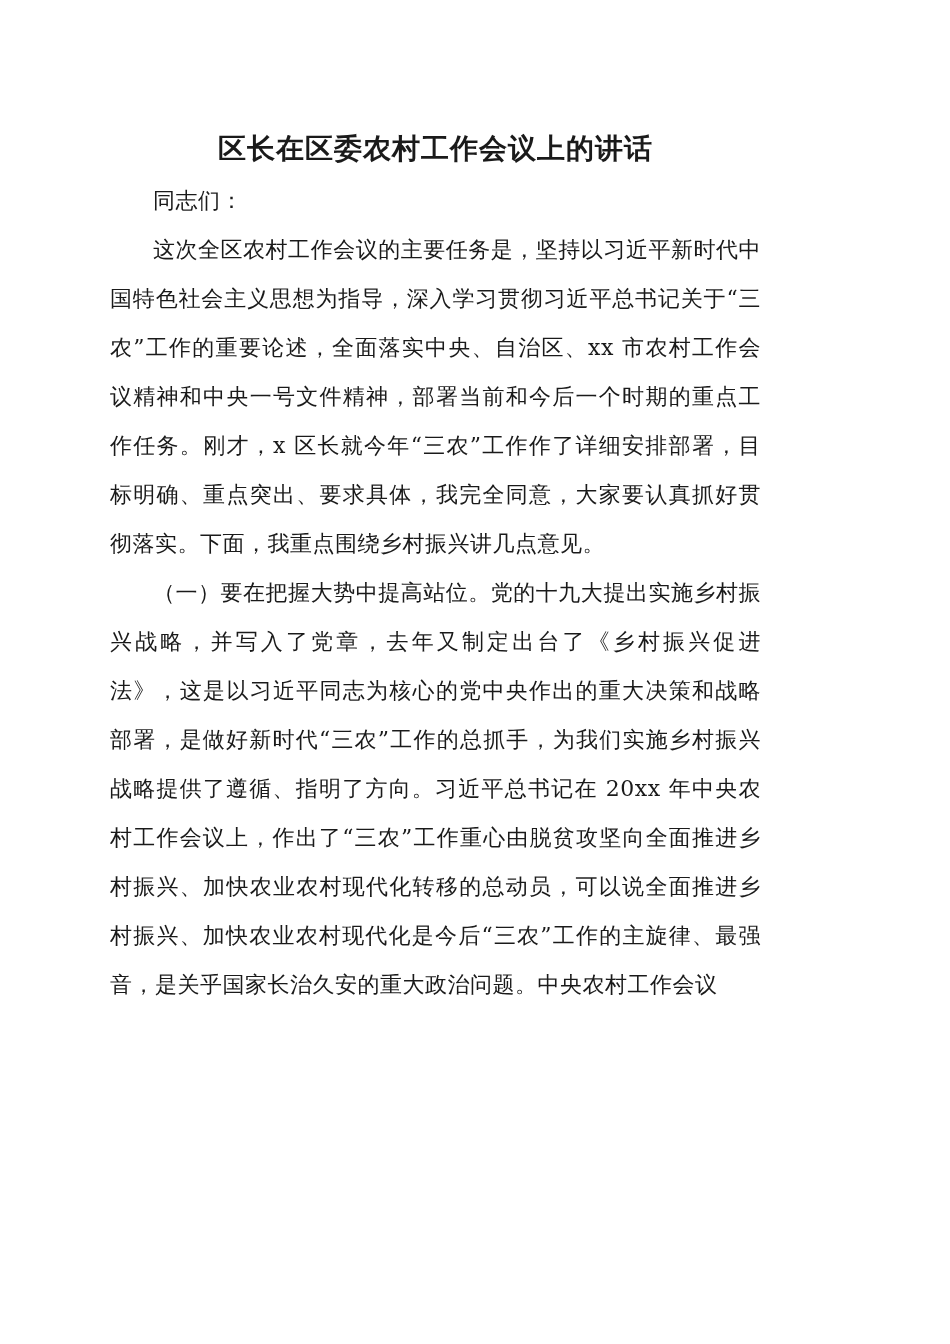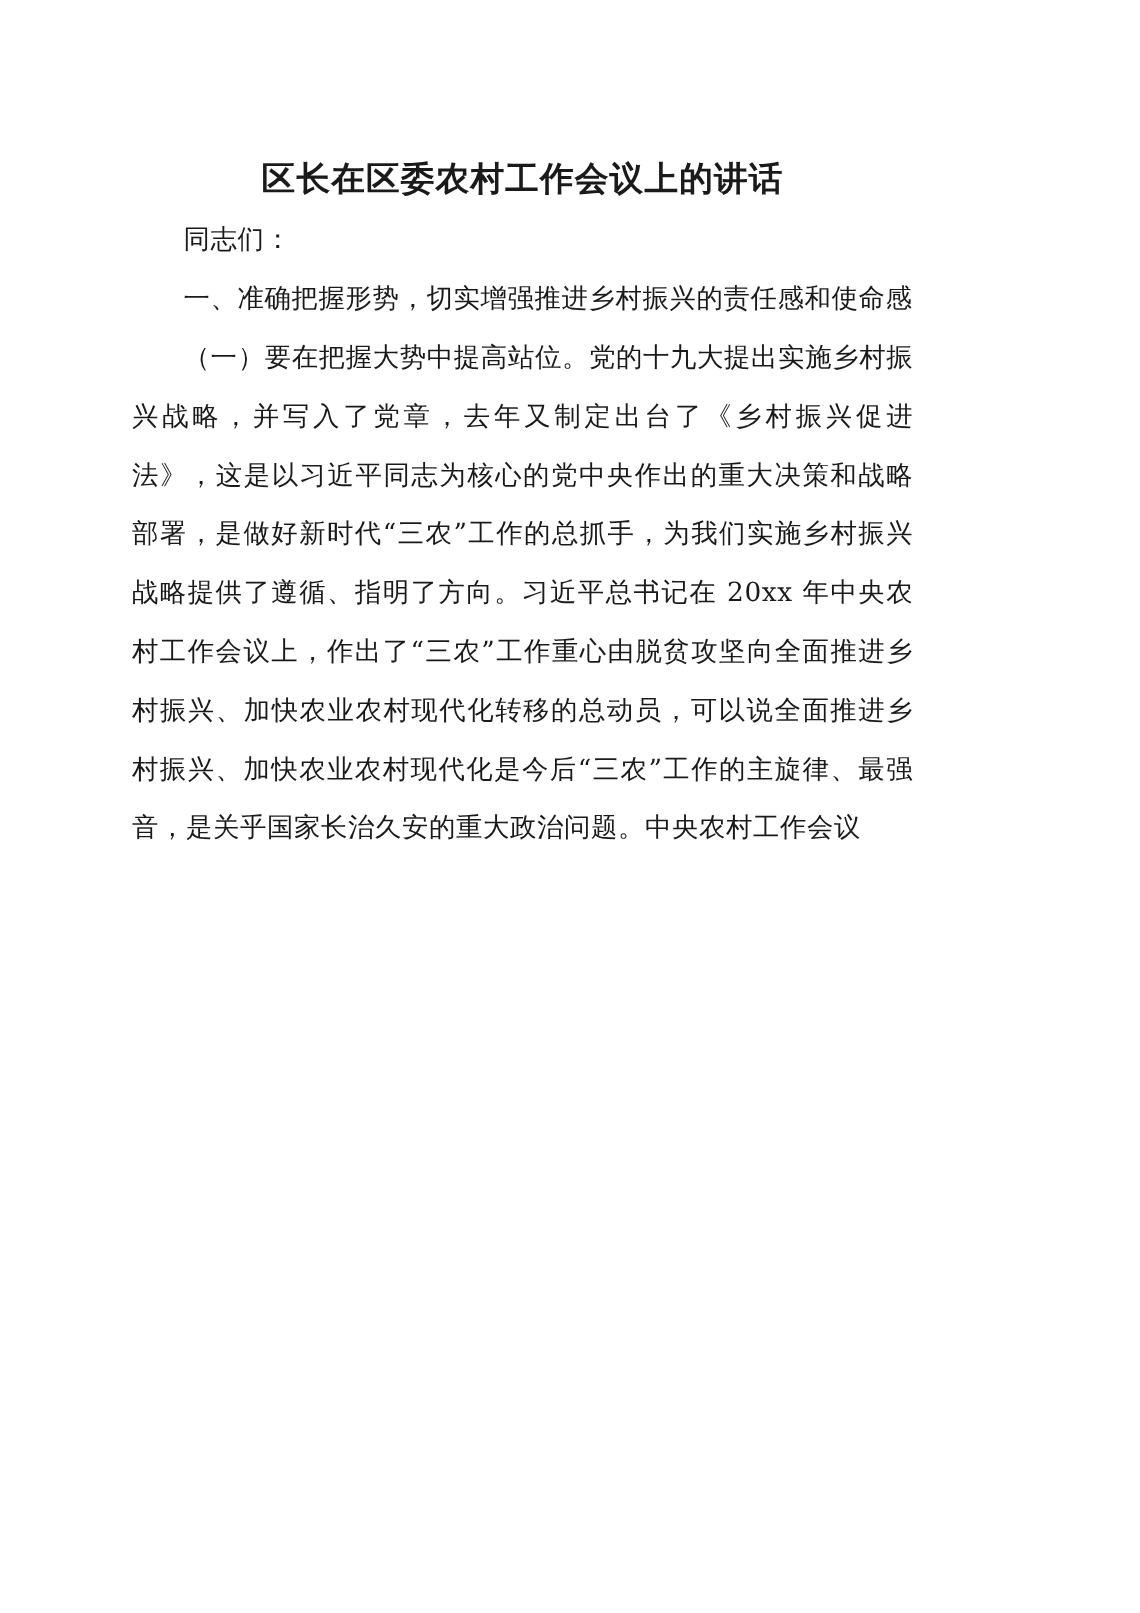--- a/index.html
+++ b/index.html
@@ -47,18 +47,18 @@
 </style>
 </head>
 <body>
 
 <div class="page">
   <h1 class="doc-title">区长在区委农村工作会议上的讲话</h1>
 
   <div class="doc-body">
     <p class="doc-p salutation">同志们：</p>
 
+    <p class="doc-p">这次全区农村工作会议的主要任务是，坚持以习近平新时代中国特色社会主义思想为指导，深入学习贯彻习近平总书记关于“三农”工作的重要论述，全面落实中央、自治区、xx 市农村工作会议精神和中央一号文件精神，部署当前和今后一个时期的重点工作任务。刚才，x 区长就今年“三农”工作作了详细安排部署，目标明确、重点突出、要求具体，我完全同意，大家要认真抓好贯彻落实。下面，我重点围绕乡村振兴讲几点意见。</p>
 
-    <p class="doc-p">一、准确把握形势，切实增强推进乡村振兴的责任感和使命感</p>
 
     <p class="doc-p">（一）要在把握大势中提高站位。党的十九大提出实施乡村振兴战略，并写入了党章，去年又制定出台了《乡村振兴促进法》，这是以习近平同志为核心的党中央作出的重大决策和战略部署，是做好新时代“三农”工作的总抓手，为我们实施乡村振兴战略提供了遵循、指明了方向。习近平总书记在 20xx 年中央农村工作会议上，作出了“三农”工作重心由脱贫攻坚向全面推进乡村振兴、加快农业农村现代化转移的总动员，可以说全面推进乡村振兴、加快农业农村现代化是今后“三农”工作的主旋律、最强音，是关乎国家长治久安的重大政治问题。中央农村工作会议</p>
   </div>
 </div>
 
 </body></html>

